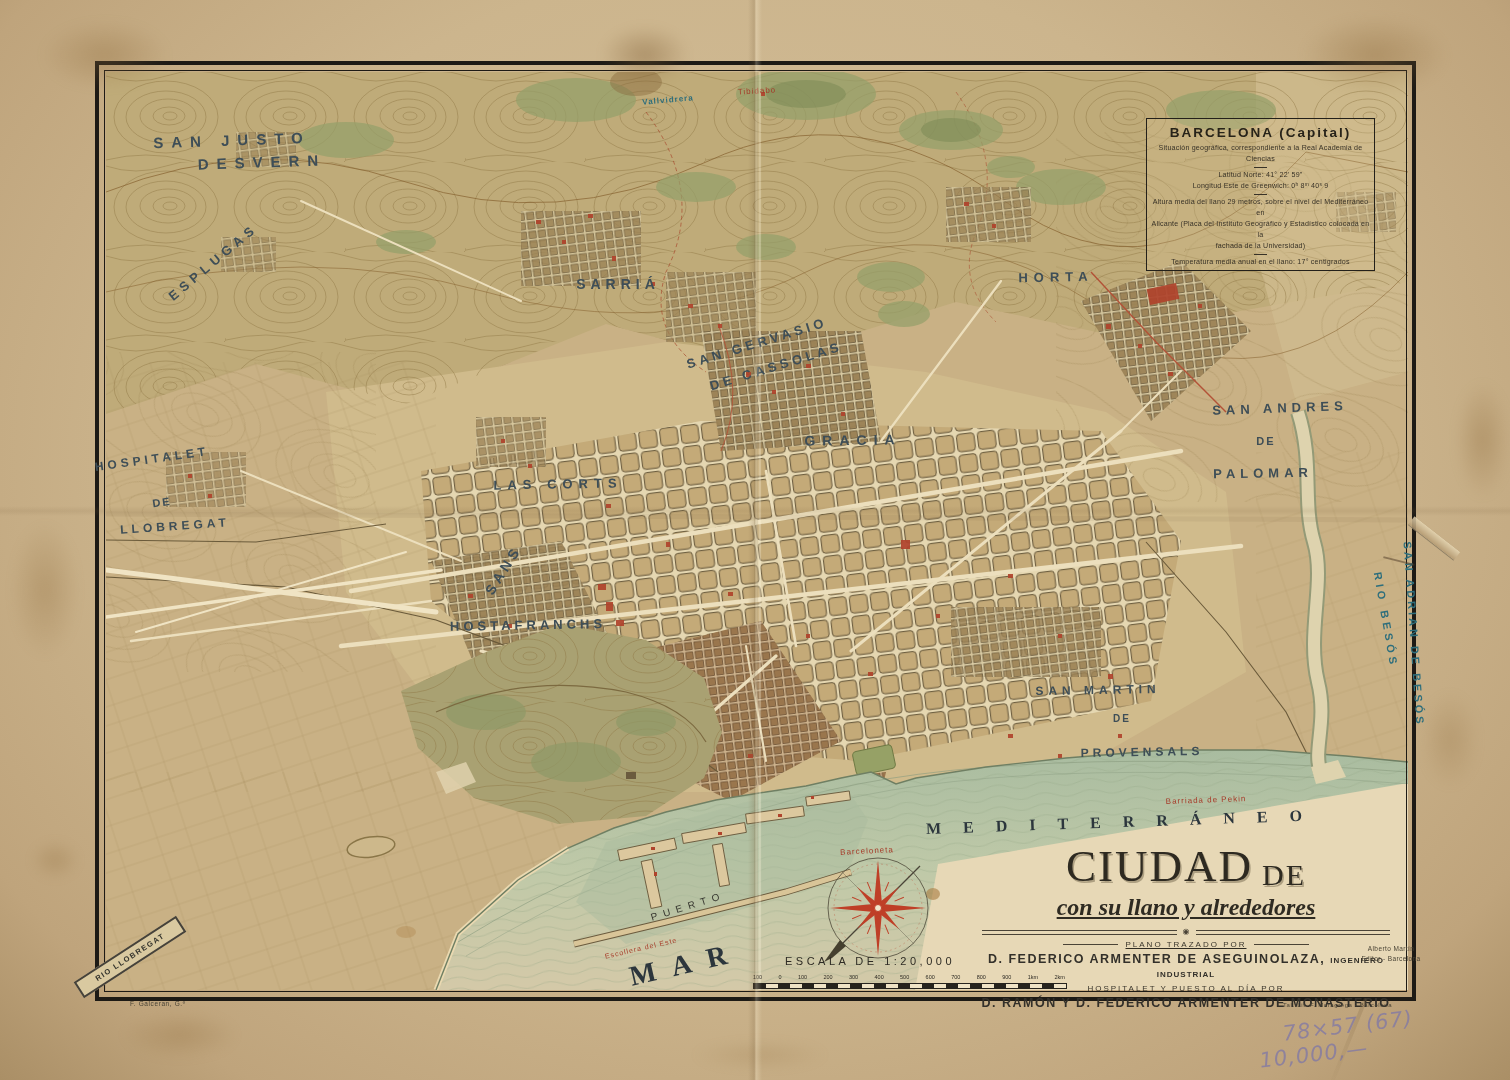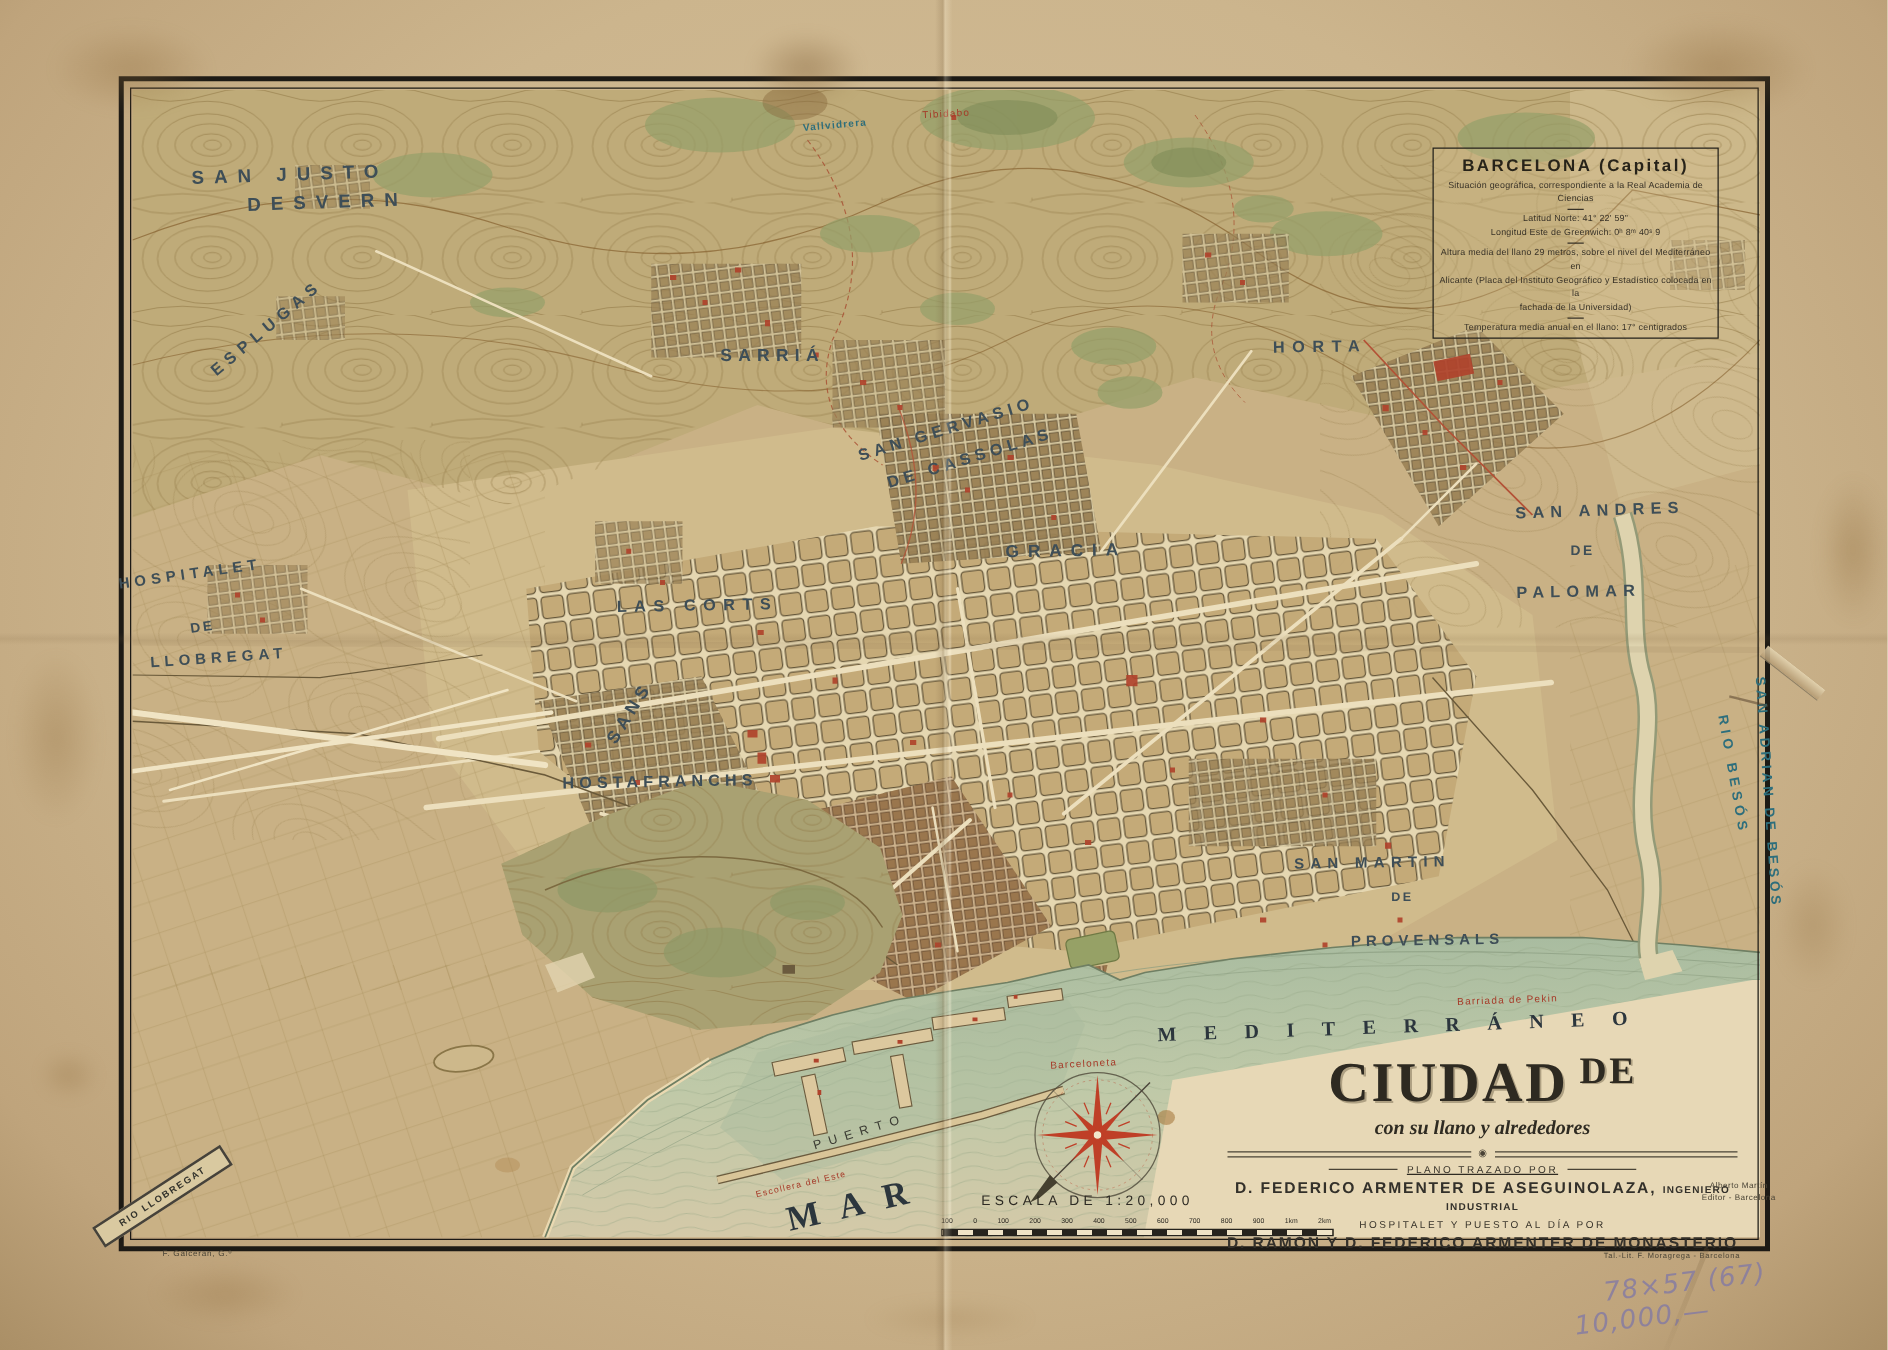--- a/index.html
+++ b/index.html
@@ -21,25 +21,25 @@
   .band{position:absolute;display:flex;align-items:center;justify-content:center;
     background:#d9c9a0;border:2px solid #46423a;transform:translate(-50%,-50%) rotate(var(--r,0deg));}
   
   .info-box{position:absolute;left:1146px;top:86px;width:221px;border:1.6px solid #23201a;
     background:rgba(214,194,146,.28);text-align:center;padding:5px 3px 2px 3px;color:#383227;margin-top:32px;}
   .ib-title{font-size:13.5px;font-weight:bold;letter-spacing:2px;color:#272319;margin:1px 0 3px 0;}
   .ib-line{font-size:7.1px;line-height:1.55;letter-spacing:.2px;}
   .ib-sep{width:13px;border-top:1px solid #383227;margin:2px auto;}
   
   .cartouche{position:absolute;left:962px;top:840px;width:448px;text-align:center;color:#2f2b22;}
-  .ct-title{display:flex;justify-content:center;align-items:flex-start;gap:9px;
-    font-family:"Liberation Serif",serif;font-weight:700;color:#2e2a21;
+  .ct-title{display:flex;justify-content:center;align-items:flex-end;gap:9px;
+    font-family:"Liberation Serif",serif;font-weight:400;color:#2e2a21;
     text-shadow:1.5px 1.5px 0 rgba(70,58,34,.35);letter-spacing:2px;}
   .ct-big{font-size:45px;}  .ct-de{font-size:30px;}
-  .ct-sub{font-family:"Liberation Serif",serif;font-style:italic;font-weight:700;font-size:16px;margin-top:2px;}
+  .ct-sub{font-family:"Liberation Serif",serif;font-style:italic;font-weight:700;font-size:24px;margin-top:2px;text-decoration:underline;}
   .ct-orn{display:flex;align-items:center;gap:6px;margin:7px 20px 4px 20px;}
   .orn-line{flex:1;height:3px;border-top:1px solid #4a4336;border-bottom:1px solid #4a4336;}
   .orn-dot{font-size:8px;color:#4a4336;line-height:1;}
   .ct-row{display:flex;align-items:center;justify-content:center;gap:8px;margin-top:3px;text-decoration:underline;}
   .mini-dash{width:55px;height:1px;background:#4a4336;}
   .ct-small{font-size:8px;letter-spacing:2px;color:#3a352b;}
   .ct-author{font-size:12.5px;font-weight:bold;letter-spacing:1.5px;color:#33302a;margin-top:3px;}
   .ct-role{font-size:8px;font-weight:bold;letter-spacing:1px;}
   .publisher{position:absolute;left:1346px;top:944px;width:90px;text-align:center;
     font-size:6.5px;letter-spacing:.4px;color:#4a4436;line-height:1.5;}

